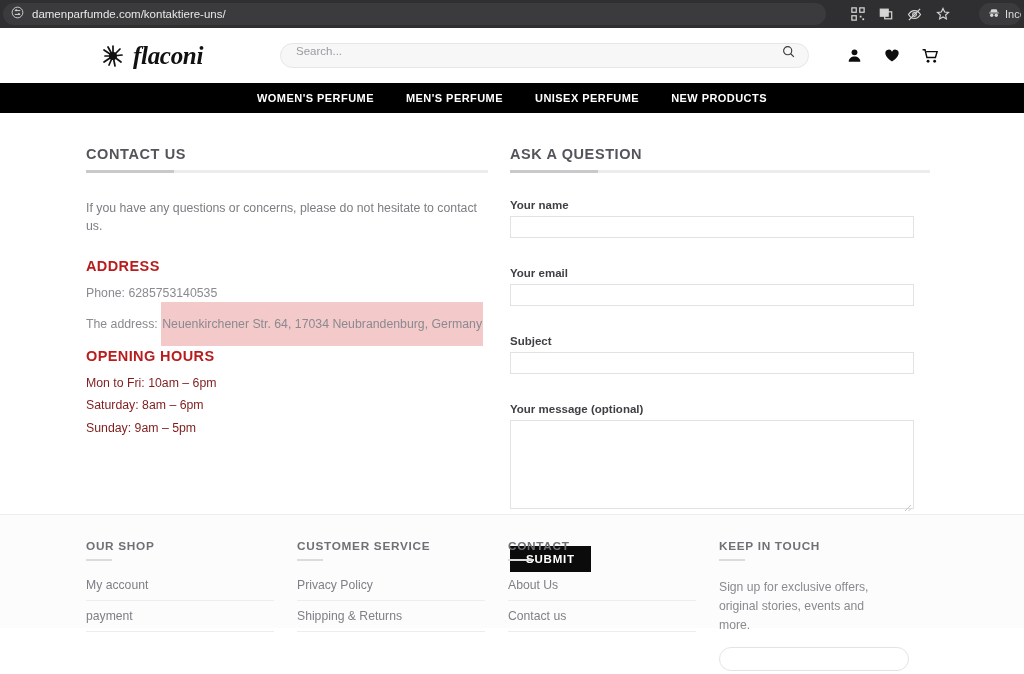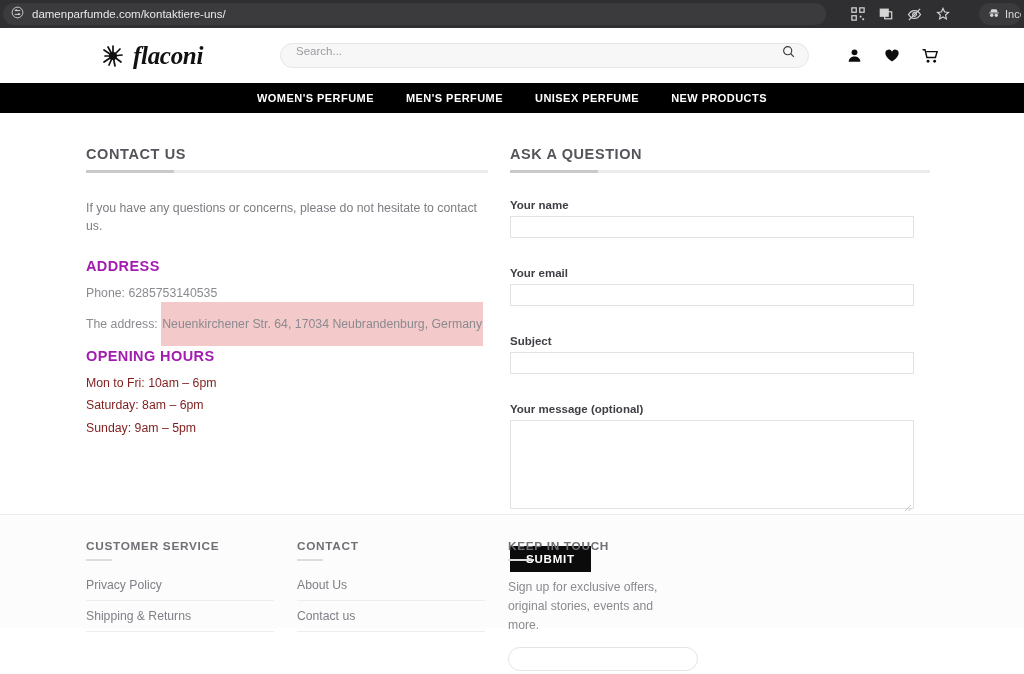--- a/index.html
+++ b/index.html
@@ -165,21 +165,21 @@
 
   .intro-text {
     font-size: 12.3px;
     color: #7d7d83;
     margin: 0 0 22px 0;
     line-height: 1.5;
   }
   .sub-title {
     font-size: 14.5px;
     font-weight: 700;
-    color: #a21caf;
+    color: #b91c1c;
     letter-spacing: 0.4px;
     margin: 14px 0 11px 0;
     text-transform: uppercase;
   }
   .info-line {
     font-size: 12.3px;
     color: #8a8a90;
     margin: 0 0 13px 0;
     line-height: 1.45;
   }
@@ -472,20 +472,26 @@
         </div>
       </div>
 
       <button class="submit-btn">SUBMIT</button>
     </div>
 
   </div>
 </div>
 
 <div class="footer">
+  <div class="fcol">
+    <div class="fcol-title">OUR SHOP</div>
+    <div class="fcol-rule"></div>
+    <a class="flink" href="#">My account</a>
+    <a class="flink" href="#">payment</a>
+  </div>
 
   <div class="fcol">
     <div class="fcol-title">CUSTOMER SERVICE</div>
     <div class="fcol-rule"></div>
     <a class="flink" href="#">Privacy Policy</a>
     <a class="flink" href="#">Shipping &amp; Returns</a>
   </div>
 
   <div class="fcol">
     <div class="fcol-title">CONTACT</div>

